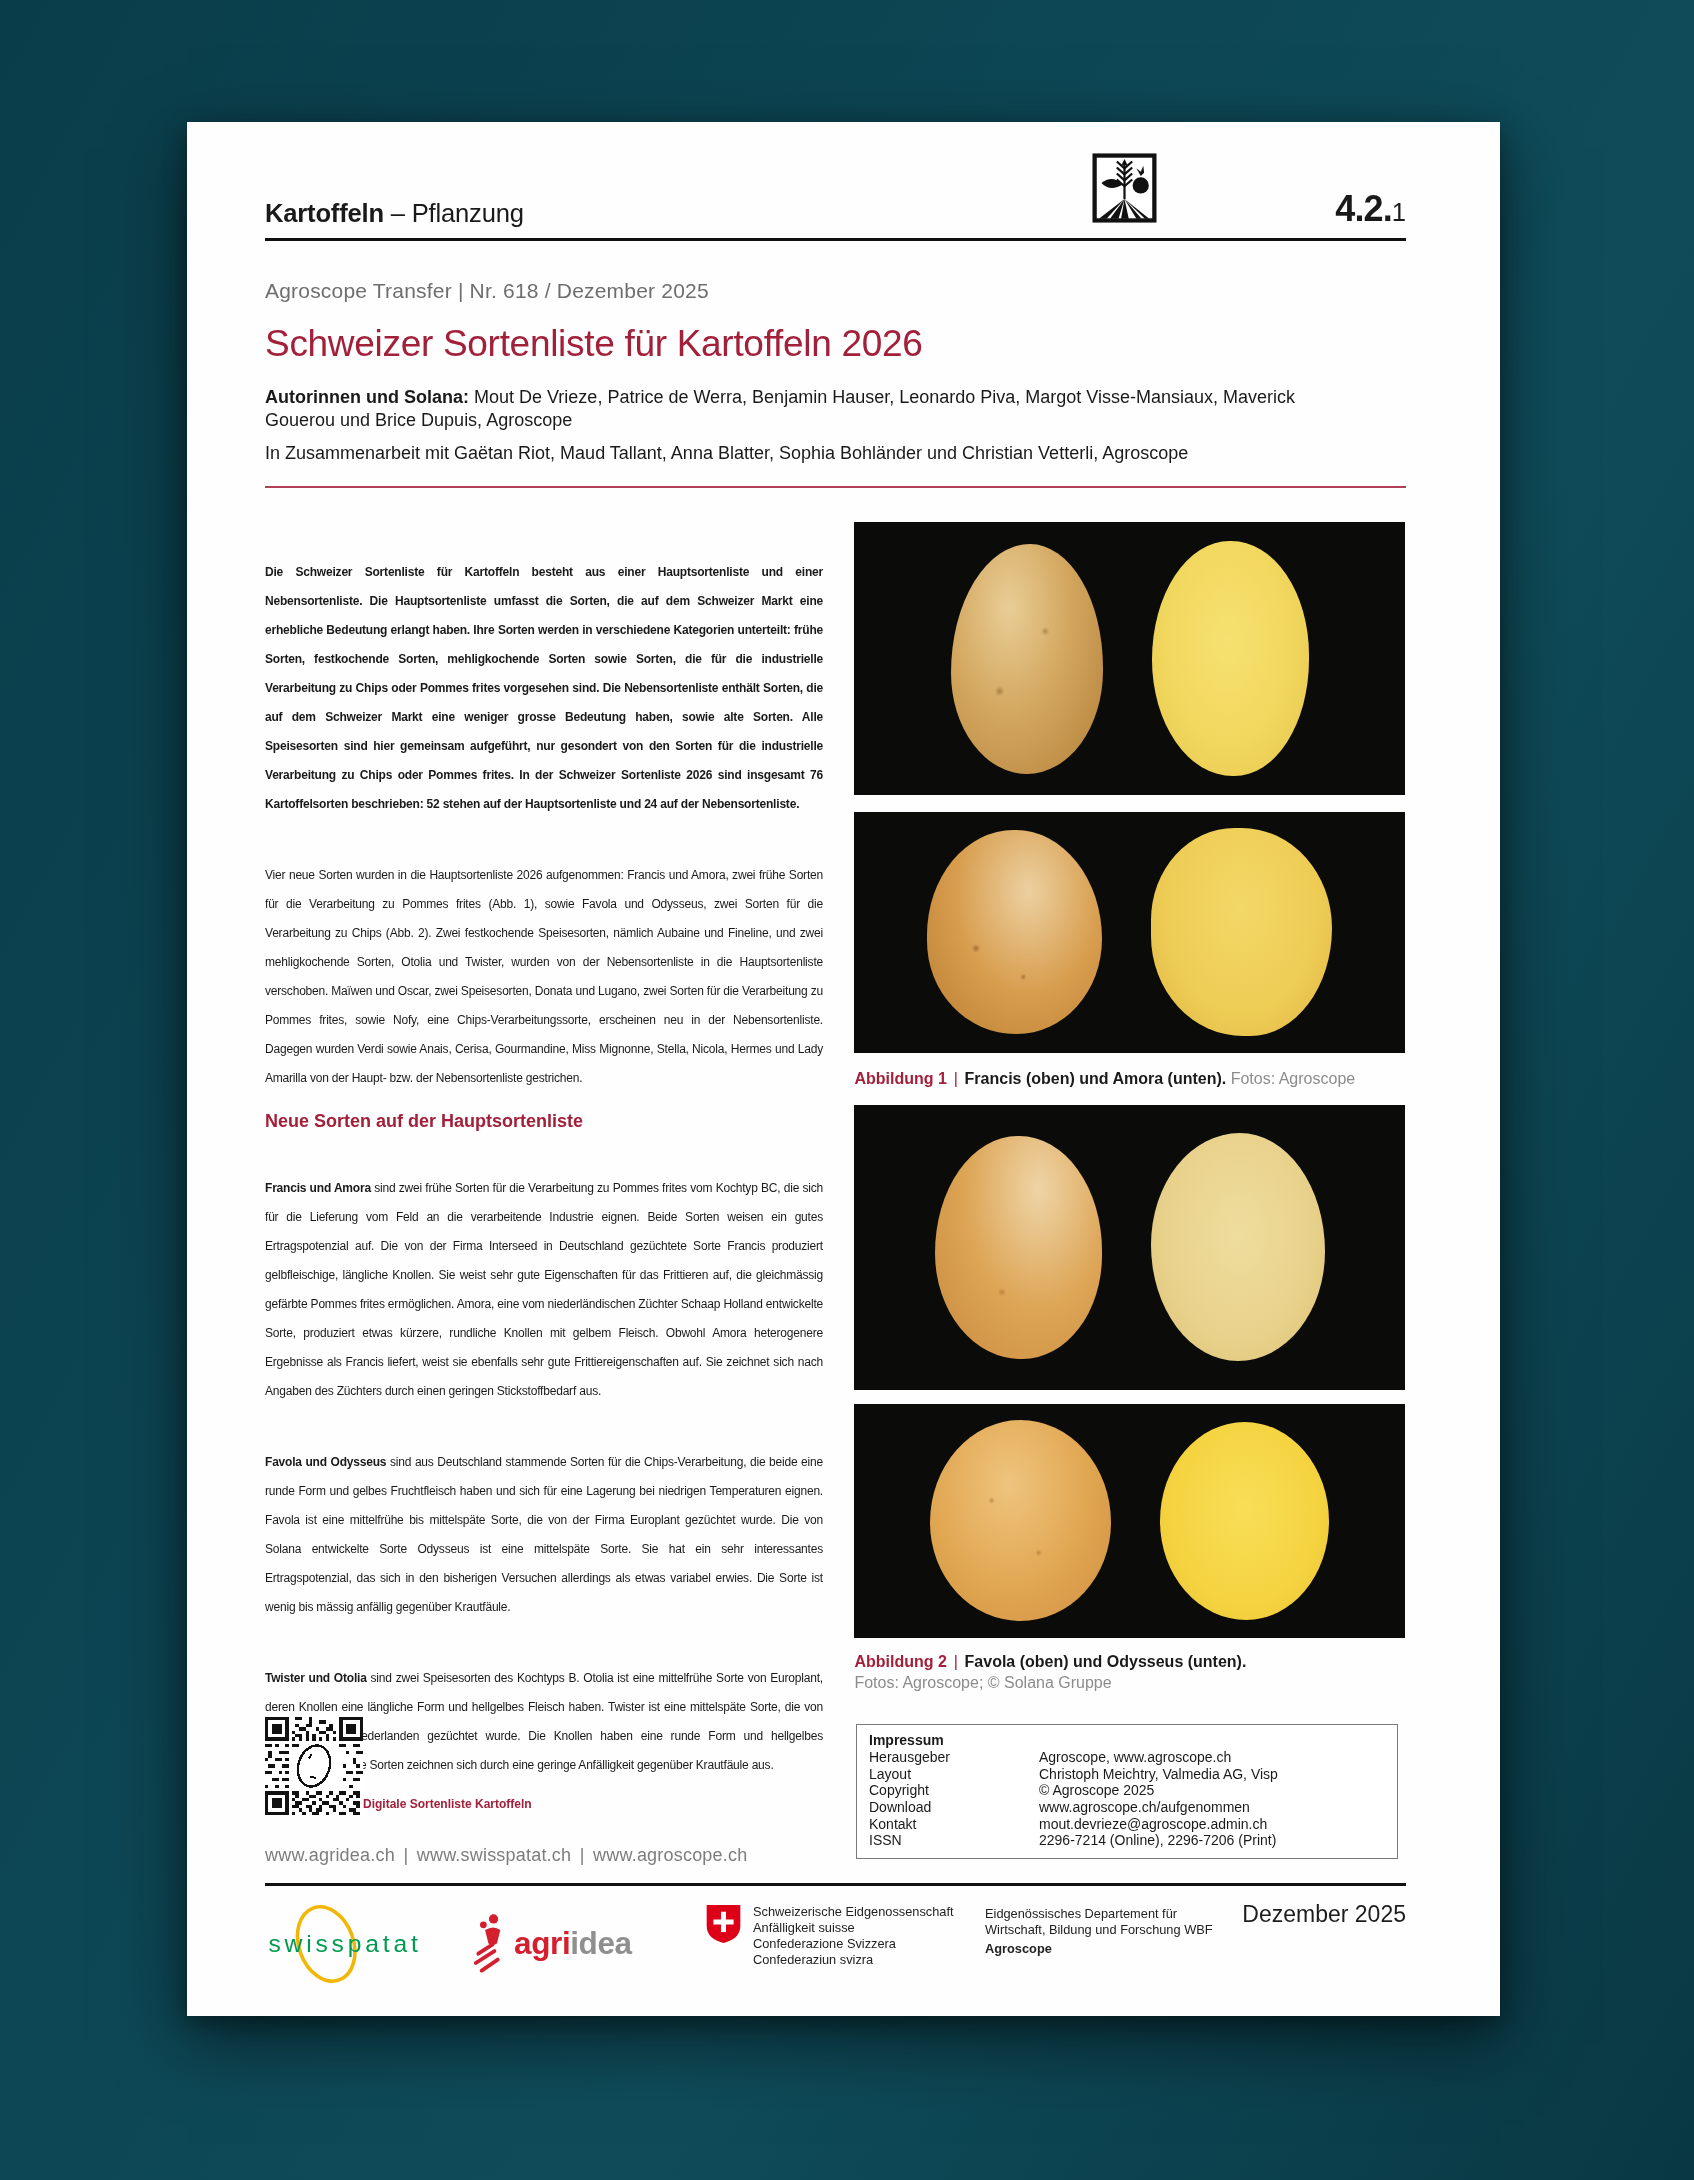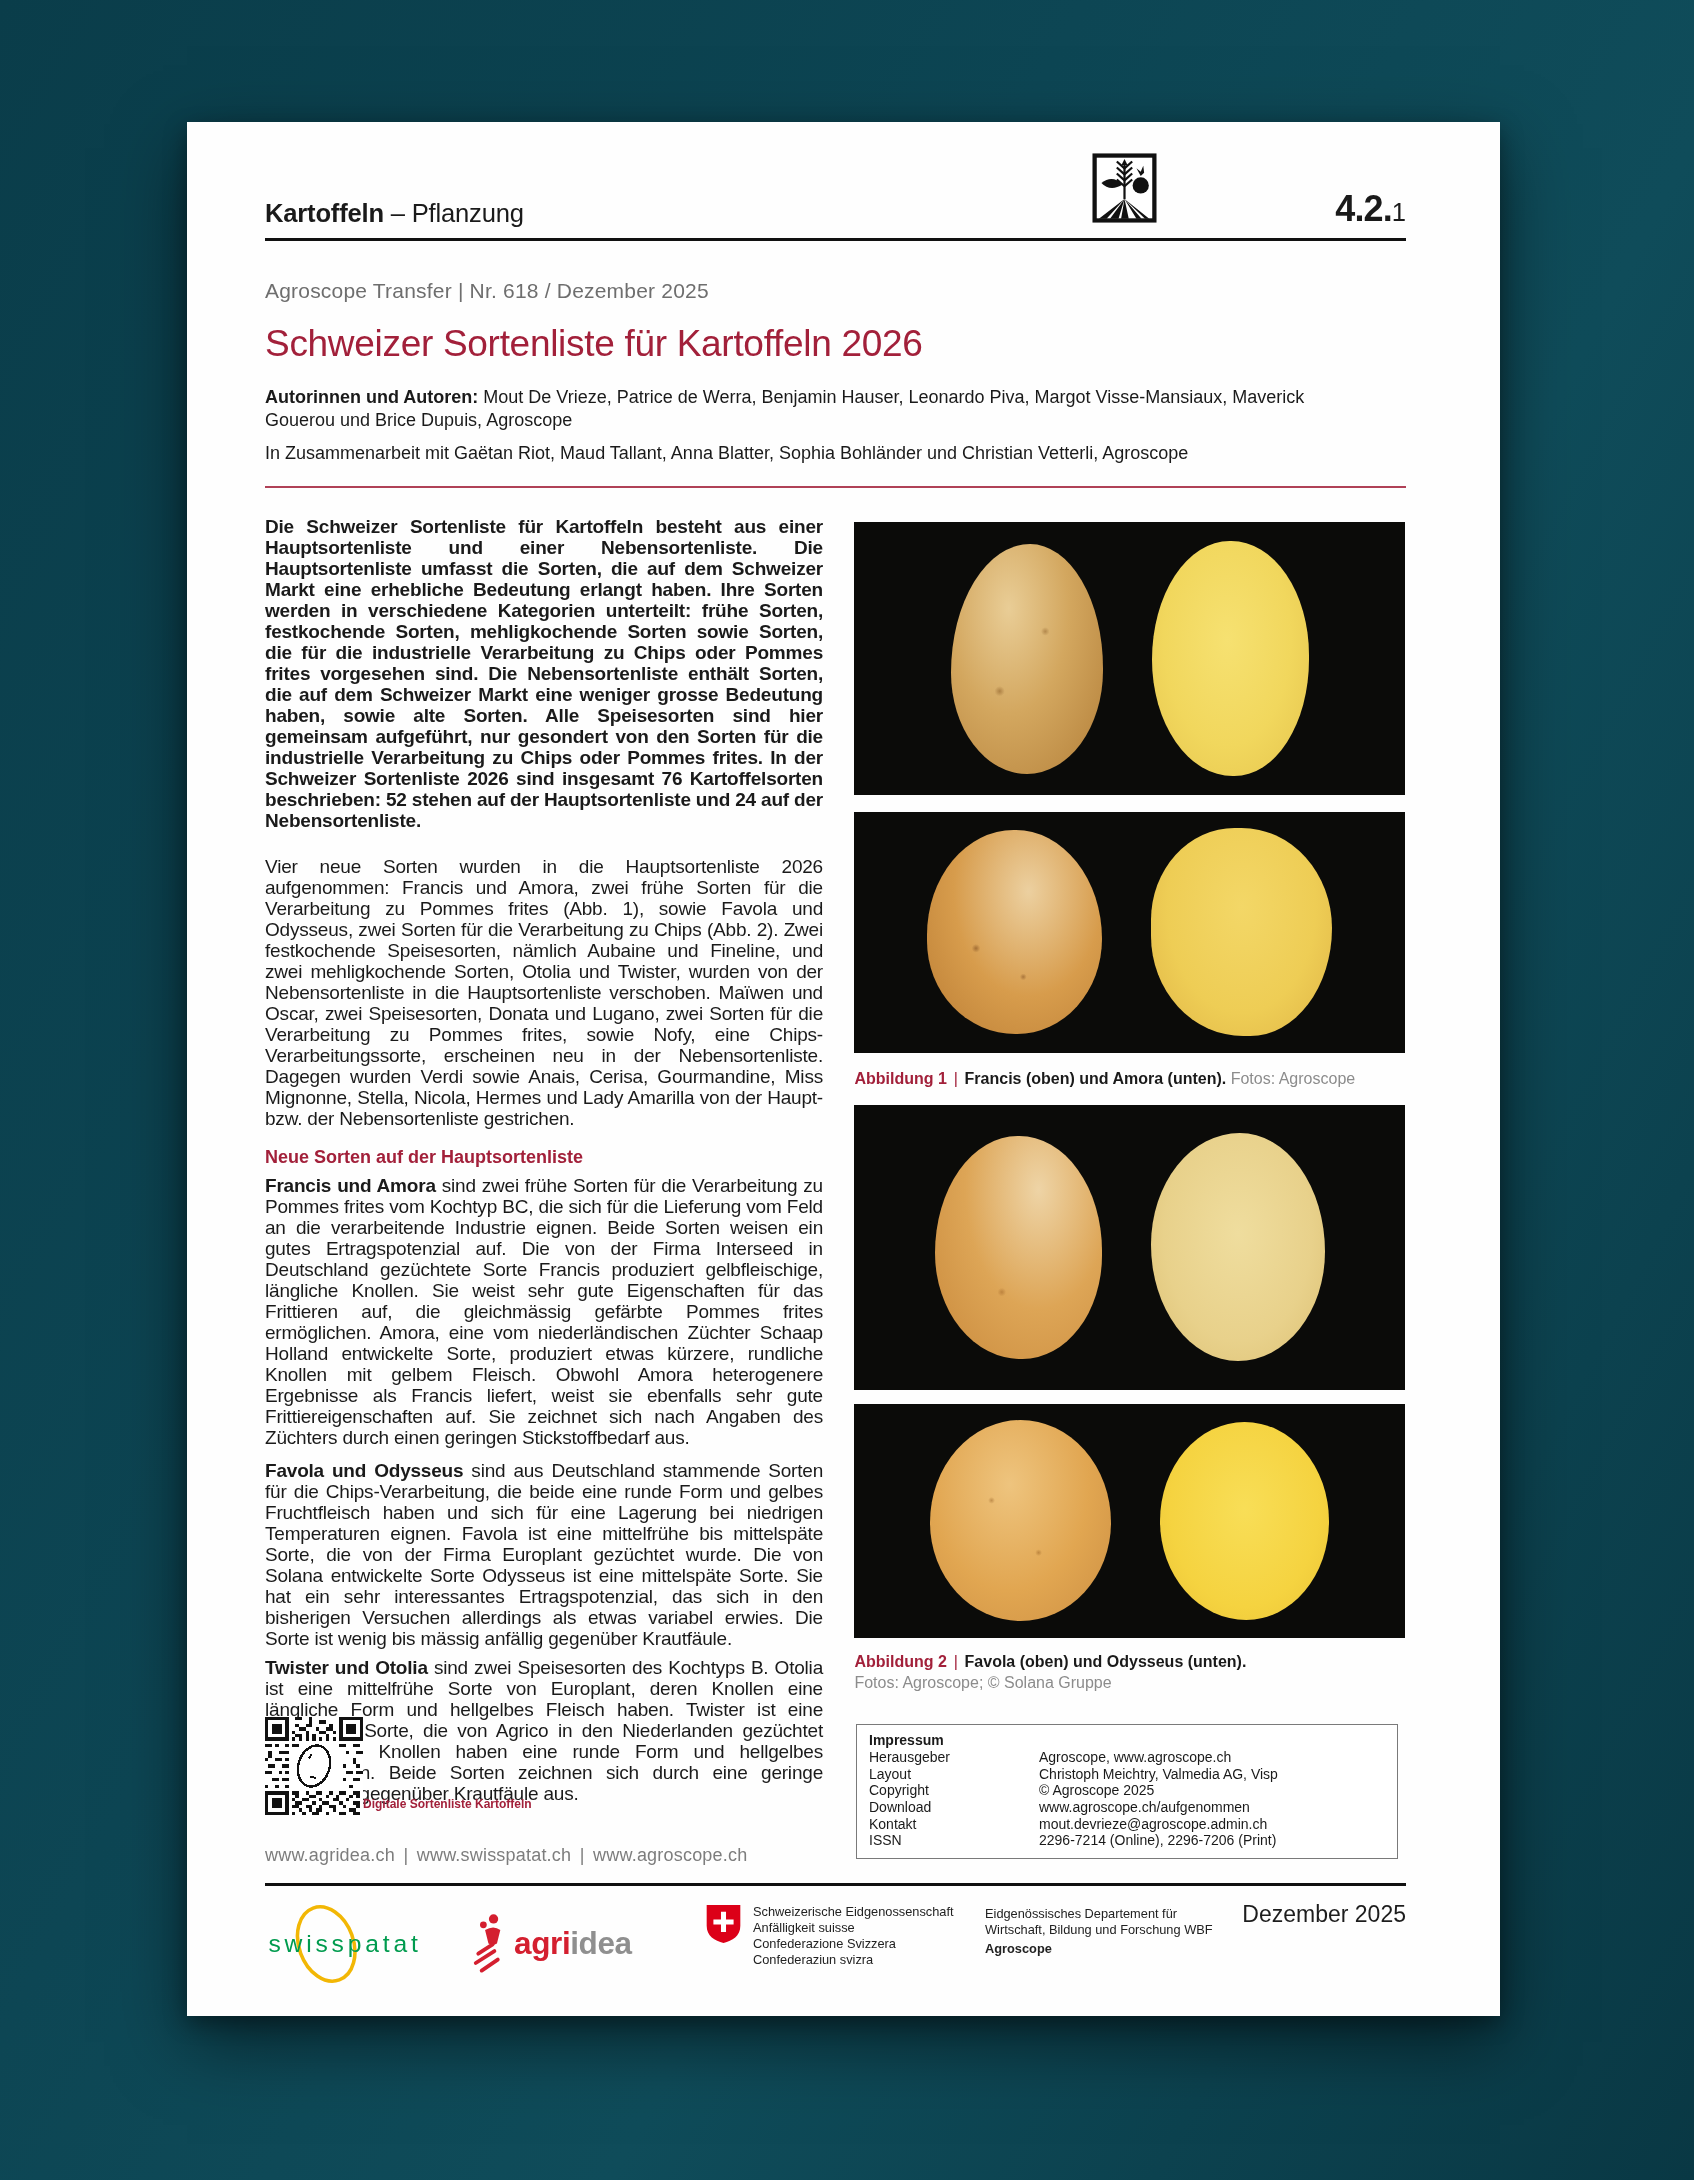--- a/index.html
+++ b/index.html
@@ -29,22 +29,22 @@
   .series{margin-top:38px; font-size:21px; color:var(--text-gray); letter-spacing:0.2px;}
   .doc-title{margin-top:19px; font-size:37px; line-height:43px; font-weight:normal;
     color:var(--accent-red); letter-spacing:-0.3px;}
   .authors{margin-top:21px; font-size:18px; line-height:23px; max-width:1065px;}
   .collab{margin-top:10.2px; font-size:18px; line-height:23px;}
   .red-rule{margin-top:20.4px; border:none; border-top:2.1px solid var(--accent-red); opacity:.85;}
   
   .columns{position:relative; margin-top:28px; height:1367px;}
   .col-left{position:absolute; left:0; top:0; width:558px;}
   .col-right{position:absolute; left:580px; top:0; width:562px; height:100%;}
-  .col-left p{font-size:19px; line-height:21px; text-align:justify;
-    letter-spacing:-0.2px; hyphens:auto; -webkit-hyphens:auto;}
+  .col-left p{font-size:12px; line-height:29px; text-align:justify;
+    letter-spacing:-0.2px; hyphens:auto;margin-top:42px; -webkit-hyphens:auto;}
   p.lead{font-weight:bold; margin-bottom:25.6px;}
   p.para2{margin-bottom:17px;}
   h2.section-heading{font-size:18px; line-height:22px; color:var(--accent-red);
     font-weight:bold; margin-bottom:6.8px;}
   p.para3{margin-bottom:12px;}
   p.para4{margin-bottom:8.5px;}
   
   .qr-row{position:absolute; left:0; top:1201px; display:flex; align-items:flex-end;}
   .qr{width:98px; height:98px;}
   .qr-label{padding-bottom:3.4px; font-size:12px; font-weight:bold;
@@ -127,21 +127,21 @@
         <circle cx="57" cy="38" r="9.5" fill="#111"></circle>
         <path d="M57 27l-5 -9 5 4 3 -7 1 8z" fill="#111"></path>
         <path d="M38 54L8 77h9zM38 54L21 77h10zM38 54l-4 23h9zM38 54l14 23h10zM38 54l29 23h-9z" fill="#111"></path>
       </svg>
     </div>
     <div class="section-num"><span class="big">4.2.</span><span>1</span></div>
   </header>
 
   <div class="series">Agroscope Transfer  |  Nr. 618 / Dezember 2025</div>
   <h1 class="doc-title">Schweizer Sortenliste für Kartoffeln 2026</h1>
-  <p class="authors"><strong>Autorinnen und Autoren:</strong><span> Mout De Vrieze, Patrice de Werra, Benjamin Hauser, Leonardo Piva, Margot Visse-Mansiaux, Maverick Gouerou und Brice Dupuis, Agroscope</span></p>
+  <p class="authors"><strong>Autorinnen und Solana:</strong><span> Mout De Vrieze, Patrice de Werra, Benjamin Hauser, Leonardo Piva, Margot Visse-Mansiaux, Maverick Gouerou und Brice Dupuis, Agroscope</span></p>
   <p class="collab">In Zusammenarbeit mit Gaëtan Riot, Maud Tallant, Anna Blatter, Sophia Bohländer und Christian Vetterli, Agroscope</p>
   <hr class="red-rule">
 
   <div class="columns">
 
     <div class="col-left">
       <p class="lead">Die Schweizer Sortenliste für Kartoffeln besteht aus einer Hauptsortenliste und einer Nebensortenliste. Die Hauptsortenliste umfasst die Sorten, die auf dem Schweizer Markt eine erhebliche Bedeutung erlangt haben. Ihre Sorten werden in verschiedene Kategorien unterteilt: frühe Sorten, festkochende Sorten, mehligkochende Sorten sowie Sorten, die für die industrielle Verarbeitung zu Chips oder Pommes frites vorgesehen sind. Die Nebensortenliste enthält Sorten, die auf dem Schweizer Markt eine weniger grosse Bedeutung haben, sowie alte Sorten. Alle Speisesorten sind hier gemeinsam aufgeführt, nur gesondert von den Sorten für die industrielle Verarbeitung zu Chips oder Pommes frites. In der Schweizer Sortenliste 2026 sind insgesamt 76 Kartoffelsorten beschrieben: 52 stehen auf der Hauptsortenliste und 24 auf der Nebensortenliste.</p>
       <p class="para2">Vier neue Sorten wurden in die Hauptsortenliste 2026 aufgenommen: Francis und Amora, zwei frühe Sorten für die Verarbeitung zu Pommes frites (Abb. 1), sowie Favola und Odysseus, zwei Sorten für die Verarbeitung zu Chips (Abb. 2). Zwei festkochende Speisesorten, nämlich Aubaine und Fineline, und zwei mehligkochende Sorten, Otolia und Twister, wurden von der Nebensortenliste in die Hauptsortenliste verschoben. Maïwen und Oscar, zwei Speisesorten, Donata und Lugano, zwei Sorten für die Verarbeitung zu Pommes frites, sowie Nofy, eine Chips-Verarbeitungssorte, erscheinen neu in der Nebensortenliste. Dagegen wurden Verdi sowie Anais, Cerisa, Gourmandine, Miss Mignonne, Stella, Nicola, Hermes und Lady Amarilla von der Haupt- bzw. der Nebensortenliste gestrichen.</p>
       <h2 class="section-heading">Neue Sorten auf der Hauptsortenliste</h2>
       <p class="para3"><strong>Francis und Amora</strong><span> sind zwei frühe Sorten für die Verarbeitung zu Pommes frites vom Kochtyp BC, die sich für die Lieferung vom Feld an die verarbeitende Industrie eignen. Beide Sorten weisen ein gutes Ertragspotenzial auf. Die von der Firma Interseed in Deutschland gezüchtete Sorte Francis produziert gelbfleischige, längliche Knollen. Sie weist sehr gute Eigenschaften für das Frittieren auf, die gleichmässig gefärbte Pommes frites ermöglichen. Amora, eine vom niederländischen Züchter Schaap Holland entwickelte Sorte, produziert etwas kürzere, rundliche Knollen mit gelbem Fleisch. Obwohl Amora heterogenere Ergebnisse als Francis liefert, weist sie ebenfalls sehr gute Frittiereigenschaften auf. Sie zeichnet sich nach Angaben des Züchters durch einen geringen Stickstoffbedarf aus.</span></p>

